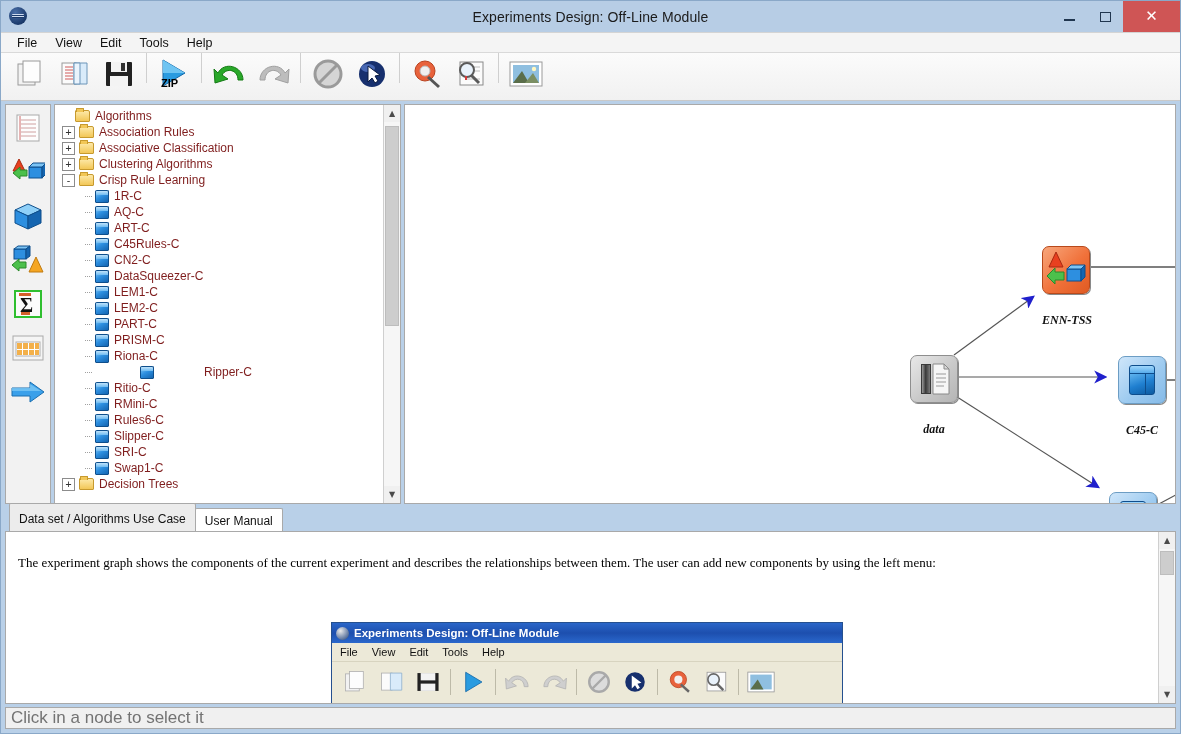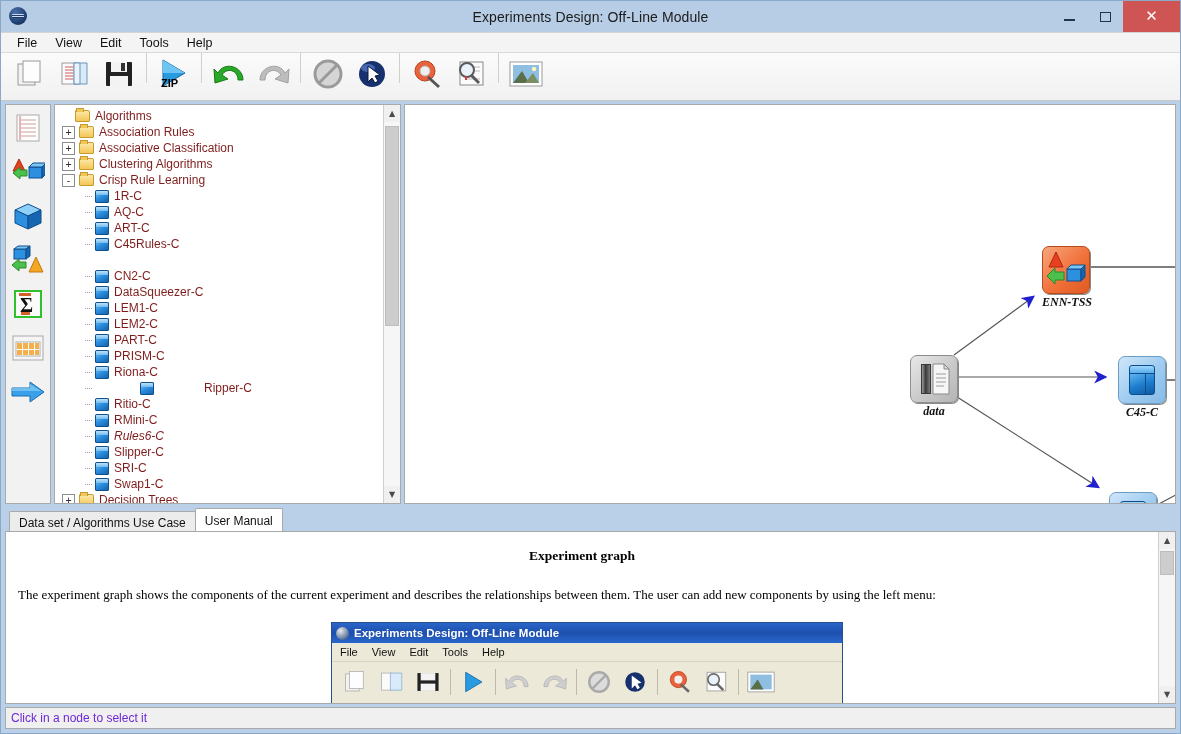--- a/index.html
+++ b/index.html
@@ -140,21 +140,21 @@
   
   #graphpanel {
     flex:1 1 auto; background:#fff; border:1px solid #a9a9a9; position:relative; overflow:hidden;
   }
   .gnode { position:absolute; text-align:center; }
   .gnode .nbox {
     width:48px;height:48px;border-radius:7px;position:relative;margin:0 auto;
   }
   .nlabel {
     font-family:"Liberation Serif", serif; font-weight:bold; font-style:italic;
-    font-size:12px; color:#111; margin-top:1px; white-space:nowrap;
+    font-size:12px; color:#111; margin-top:19px; white-space:nowrap;
   }
   
   .nbox.blue {
     background:linear-gradient(135deg,#cfe6fa 0%,#9ecbf0 55%,#86bbe8 100%);
     border:1px solid #6c9dc4; box-shadow:1px 1px 0 #8a8a8a;
   }
   .nbox.blue .glyph{
     position:absolute;left:9px;top:8px;width:30px;height:32px;
   }
   .bigcube-top{
@@ -181,21 +181,21 @@
     border:1px solid #8e8e8e; box-shadow:1px 1px 0 #8a8a8a;
   }
   #graph-svg { position:absolute; left:0; top:0; width:100%; height:100%; }
 
   
   #tabstrip {
     flex:0 0 23px; height:23px; display:flex; align-items:flex-end;
     padding-left:8px; margin-top:4px; position:relative;
   }
   .tab {
-    height:20px; padding:2px 9px 0 9px; font-size:12px;
+    height:28px; padding:2px 9px 0 9px; font-size:12px;
     background:#ececec; border:1px solid #a9a9a9; border-bottom:none;
     border-radius:2px 2px 0 0; margin-right:-1px; color:#111;
     display:flex; align-items:center;
   }
   .tab.active { background:#fff; height:23px; z-index:2; }
 
   
   #manualpane {
     flex:1 1 auto; margin:0 4px 0 4px; background:#fff;
     border:1px solid #a9a9a9; display:flex; min-height:0; overflow:hidden;
@@ -225,21 +225,21 @@
                  font-family:"Liberation Sans", sans-serif; border-bottom:1px solid #d8d4c0;}
   #nested-toolbar{ height:40px; background:#ece9d8; display:flex; align-items:center;
                    padding-left:6px; }
   .ntb { width:36px;height:36px;display:flex;align-items:center;justify-content:center;}
   .ntb-sep{ width:1px;height:26px;background:#bdbaa8;margin:0 4px;}
 
   
   #statusbar {
     flex:0 0 22px; height:22px; margin:3px 4px 4px 4px;
     background:#f0f0f0; border:1px solid #a9a9a9;
-    display:flex; align-items:center; padding-left:5px; font-size:12px; color:#6d28d9;
+    display:flex; align-items:center; padding-left:5px; font-size:17px; color:#737373;
   }
 </style>
 </head>
 <body>
 
 <div id="app-window">
 
   <div id="titlebar">
     <div id="title-icon"></div>
     <div id="window-title">Experiments Design: Off-Line Module</div>
@@ -537,21 +537,21 @@
             <div class="trow" style="padding-left: 27px;">
               <span class="dots"></span>
               <span class="cube"></span>
               <span class="tlabel">ART-C</span>
             </div>
             <div class="trow" style="padding-left: 27px;">
               <span class="dots"></span>
               <span class="cube"></span>
               <span class="tlabel">C45Rules-C</span>
             </div>
-            <div class="trow" style="padding-left: 27px; margin-top: 16px;">
+            <div class="trow" style="padding-left: 27px;">
               <span class="dots"></span>
               <span class="cube"></span>
               <span class="tlabel">CN2-C</span>
             </div>
             <div class="trow" style="padding-left: 27px;">
               <span class="dots"></span>
               <span class="cube"></span>
               <span class="tlabel">DataSqueezer-C</span>
             </div>
             <div class="trow" style="padding-left: 27px;">
@@ -587,21 +587,21 @@
             <div class="trow" style="padding-left: 27px;">
               <span class="dots"></span>
               <span class="cube"></span>
               <span class="tlabel">Ritio-C</span>
             </div>
             <div class="trow" style="padding-left: 27px;">
               <span class="dots"></span>
               <span class="cube"></span>
               <span class="tlabel">RMini-C</span>
             </div>
-            <div class="trow" style="padding-left: 27px; font-style: italic;">
+            <div class="trow" style="padding-left: 27px;">
               <span class="dots"></span>
               <span class="cube"></span>
               <span class="tlabel">Rules6-C</span>
             </div>
             <div class="trow" style="padding-left: 27px;">
               <span class="dots"></span>
               <span class="cube"></span>
               <span class="tlabel">Slipper-C</span>
             </div>
             <div class="trow" style="padding-left: 27px;">
@@ -716,21 +716,20 @@
       </div>
     </div>
 
     <div id="tabstrip">
       <div class="tab">Data set / Algorithms Use Case</div>
       <div class="tab active">User Manual</div>
     </div>
 
     <div id="manualpane">
       <div id="manualbody">
-        <div id="manual-title">Experiment graph</div>
         <div id="manual-para">The experiment graph shows the components of the current experiment and describes the relationships between them. The user can add new components by using the left menu:</div>
 
         <div id="nested">
           <div id="nested-title">
             <span class="nt-icon"></span>
             <span class="nt-text">Experiments Design: Off-Line Module</span>
           </div>
           <div id="nested-menu">
             <span>File</span>
             <span>View</span>

